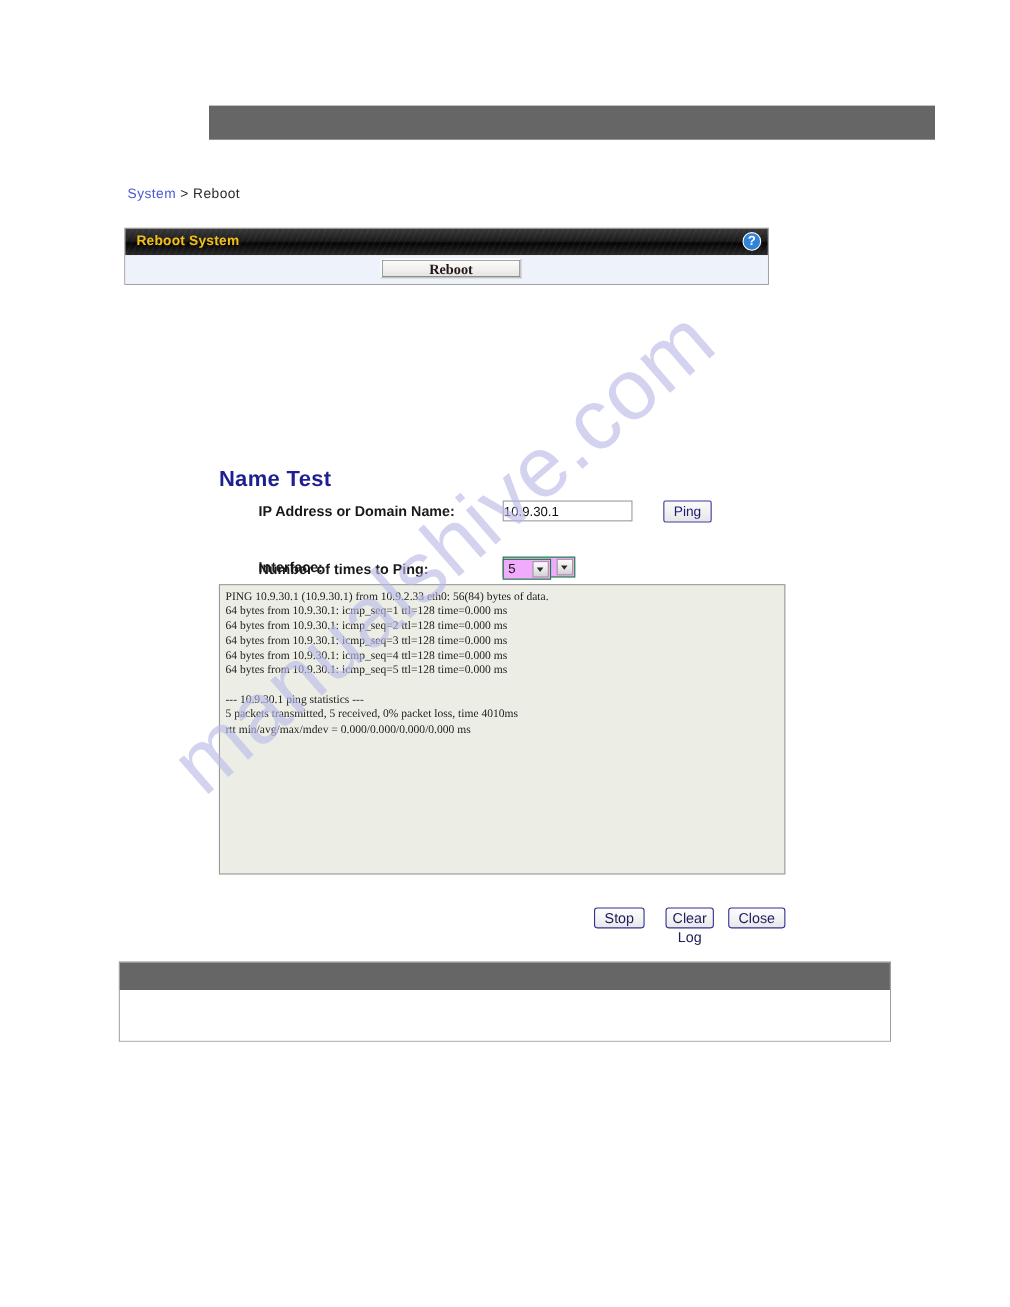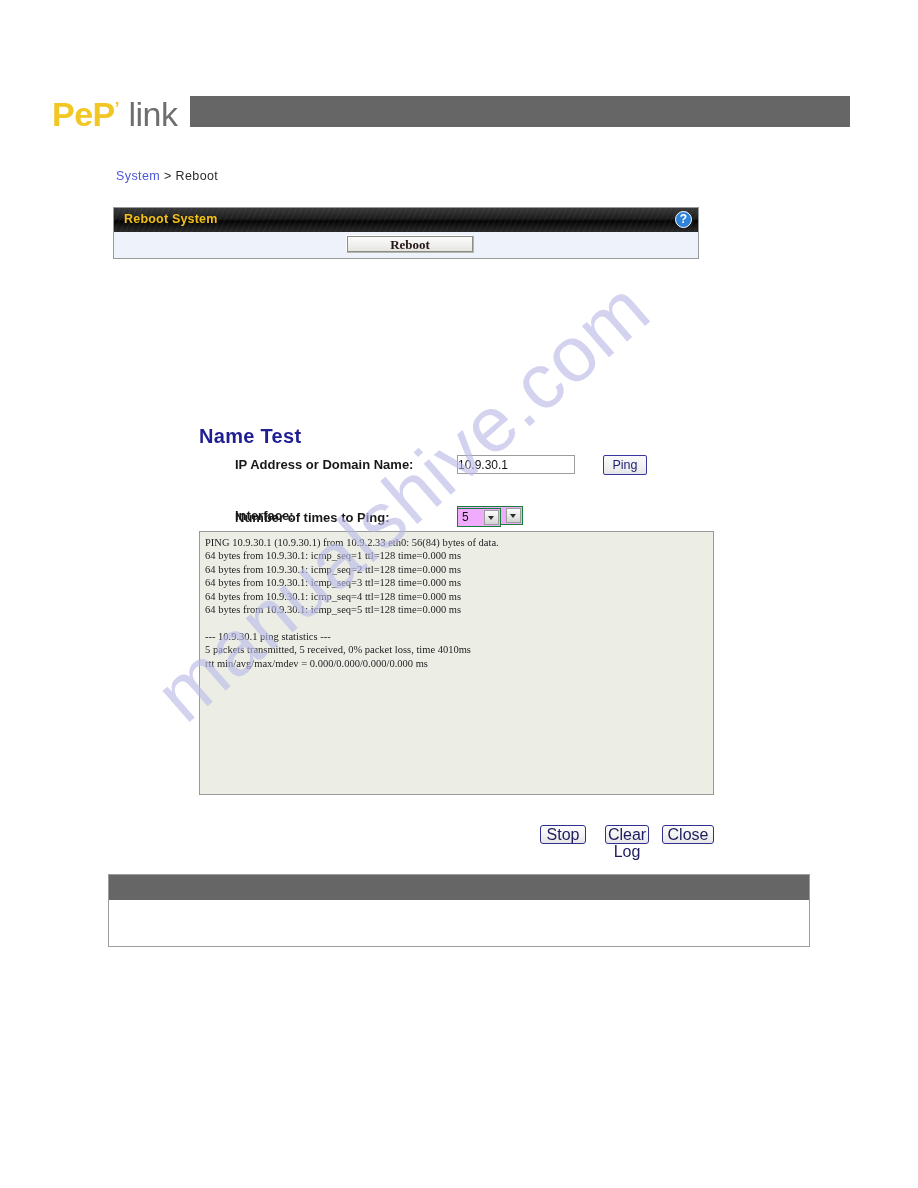--- a/index.html
+++ b/index.html
@@ -290,21 +290,21 @@
     width: 515px;
     height: 20px;
   }
   .log-btn {
     position: absolute;
     top: 0;
     height: 19px;
     background: linear-gradient(to bottom, #fdfdfd 0%, #f4f4f4 50%, #e7e7e7 100%);
     border: 1px solid #2f2f8e;
     border-radius: 3px;
-    font-size: 16px;
+    font-size: 13px;
     color: #1c1c5e;
     text-align: center;
     line-height: 17px;
     cursor: pointer;
     box-sizing: border-box;
   }
   #btn-stop      { right: 128px; width: 46px; }
   #btn-clear-log { right: 65px;  width: 44px; }
   #btn-close     { right: 0px;   width: 52px; }
 
@@ -324,24 +324,20 @@
   }
   #bottom-panel-body {
     height: 46px;
     background: #ffffff;
   }
 </style>
 </head>
 <body>
 
 <div id="header">
-  <div id="logo">
-    <span class="pep">PeP</span><span class="tick">’</span>
-    <span class="lnk">link</span>
-  </div>
   <div id="header-bar"></div>
 </div>
 
 <div id="breadcrumb">
   <span class="crumb-link">System</span>
   <span class="crumb-sep">&gt;</span>
   <span class="crumb-current">Reboot</span>
 </div>
 
 <div id="reboot-panel">

